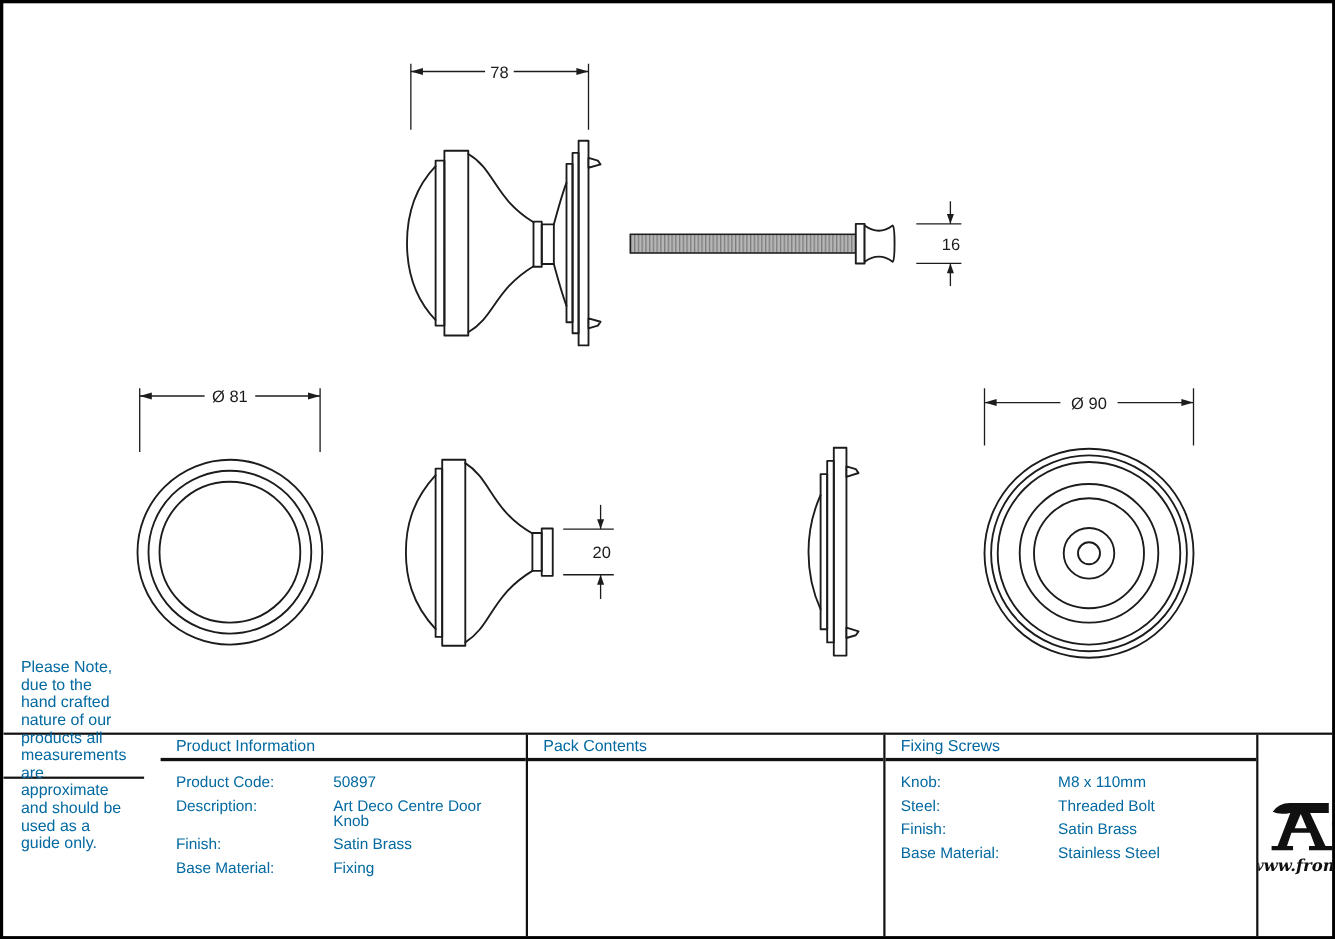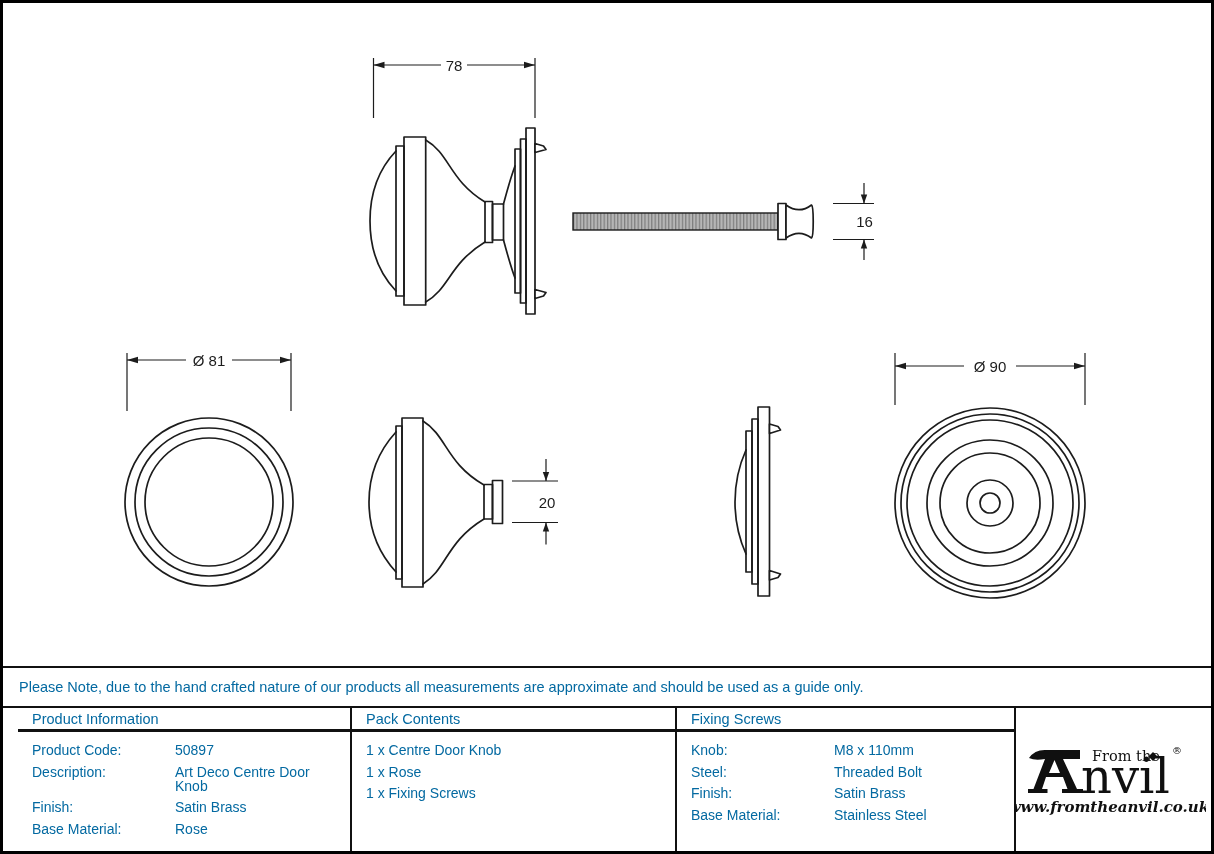--- a/index.html
+++ b/index.html
@@ -18,21 +18,21 @@
   
   .o{fill:none;stroke:var(--line);stroke-width:1.7;stroke-linejoin:round;stroke-linecap:round;}
   .ow{fill:#fff;stroke:var(--line);stroke-width:1.7;stroke-linejoin:round;}
   .d{fill:none;stroke:var(--line);stroke-width:1.2;stroke-linecap:butt;}
   .ah{fill:var(--line);stroke:none;}
   .dt{fill:var(--line);font-family:"Liberation Sans",sans-serif;font-size:15px;}
   .t-bg{fill:var(--bolt_fill);}
   .t-ln{fill:var(--bolt_thread);}
 
   
-  .bottom{position:absolute;left:0;right:0;top:663px;bottom:0;border-top:2.5px solid #111;display:flex;flex-direction:column;background:#fff;}
+  .bottom{position:absolute;left:0;right:0;top:663px;bottom:0;border-top:2.5px solid #111;display:flex;flex-direction:row;background:#fff;}
   .note-row{height:38px;flex:0 0 38px;display:flex;align-items:center;padding:0 16px;font-size:14.5px;border-bottom:2.5px solid #111;}
   .cols{flex:1;display:flex;min-height:0;padding-left:15px;}
   .col{box-sizing:border-box;border-right:2.5px solid #111;display:flex;flex-direction:column;}
   .col-pi{flex:0 0 334px;}
   .col-pc{flex:0 0 325px;}
   .col-fs{flex:0 0 339px;}
   .col-logo{flex:1;border-right:none;display:flex;align-items:flex-start;justify-content:center;}
   .col-header{flex:0 0 21px;display:flex;align-items:center;padding-left:14px;font-size:14.5px;border-bottom:3px solid #111;}
   .col-body{padding:11px 6px 0 14px;font-size:14px;line-height:14px;}
   .kv{display:flex;margin-bottom:7.5px;gap:38px;}
@@ -179,32 +179,27 @@
           <div class="kv">
             <span class="k">Description:</span>
             <span class="v">Art Deco Centre Door Knob</span>
           </div>
           <div class="kv">
             <span class="k">Finish:</span>
             <span class="v">Satin Brass</span>
           </div>
           <div class="kv">
             <span class="k">Base Material:</span>
-            <span class="v">Rose</span>
+            <span class="v">Fixing</span>
           </div>
         </div>
       </div>
 
       <div class="col col-pc">
         <div class="col-header">Pack Contents</div>
-        <div class="col-body">
-          <div class="pc-item">1 x Centre Door Knob</div>
-          <div class="pc-item">1 x Rose</div>
-          <div class="pc-item">1 x Fixing Screws</div>
-        </div>
       </div>
 
       <div class="col col-fs">
         <div class="col-header">Fixing Screws</div>
         <div class="col-body">
           <div class="kv">
             <span class="k">Knob:</span>
             <span class="v">M8 x 110mm</span>
           </div>
           <div class="kv">

